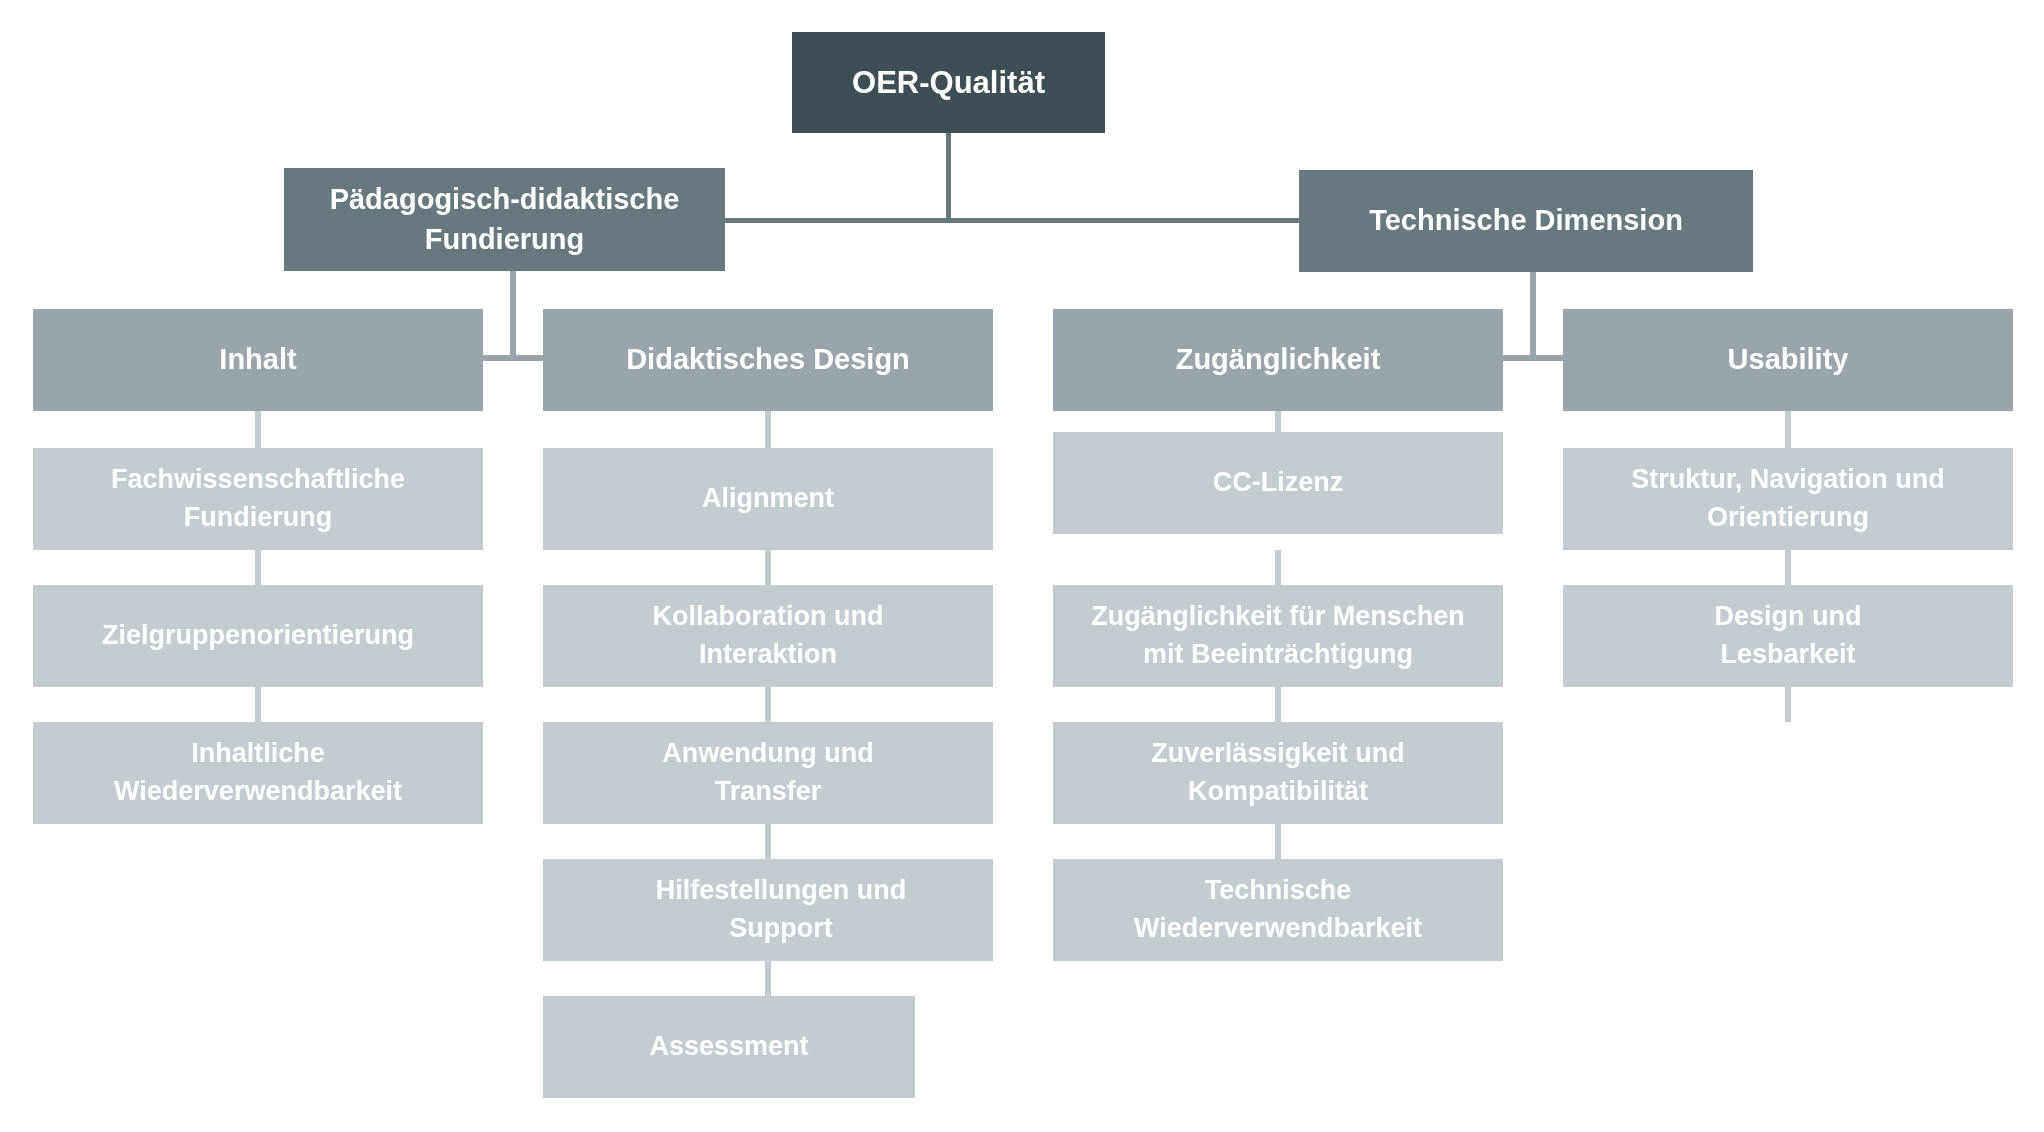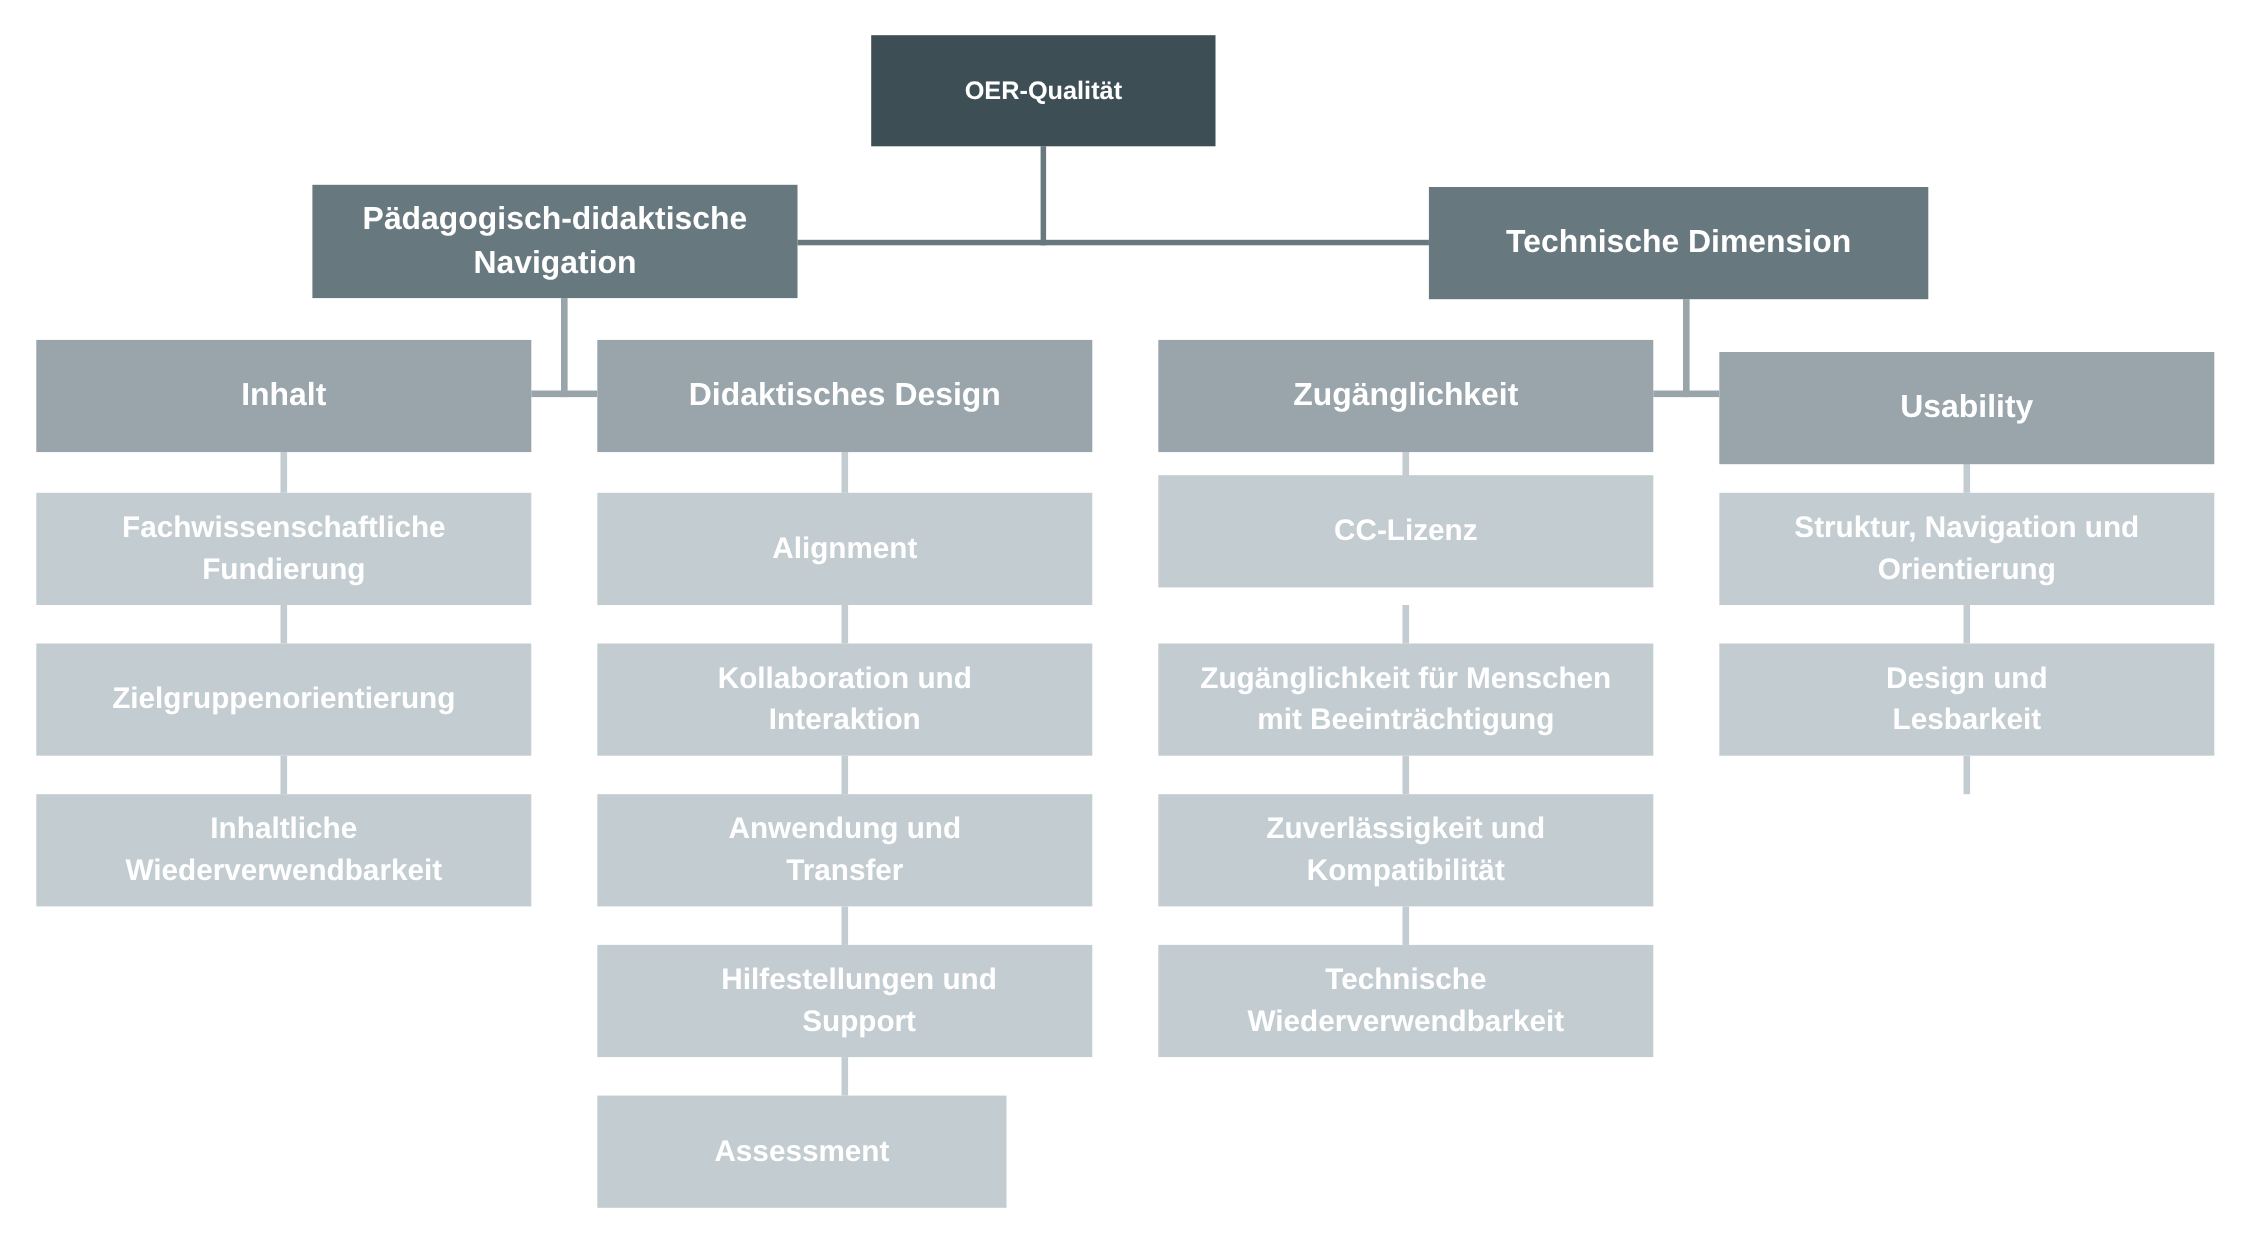--- a/index.html
+++ b/index.html
@@ -24,21 +24,21 @@
     text-align: center;
     color: #ffffff;
     font-weight: bold;
     box-sizing: border-box;
     padding: 0 10px;
   }
   .box span {
     white-space: pre-line;
     line-height: 1.35;
   }
-  .lvl1 { background: #3d4e54; font-size: 23px; }
+  .lvl1 { background: #3d4e54; font-size: 31px; }
   .lvl2 { background: #68787f; font-size: 29px; }
   .lvl3 { background: #99a5ab; font-size: 29px; }
   .lvl4 { background: #c3ccd1; font-size: 27px; }
   .lvl4 span { line-height: 1.4; }
 
   .conn { position: absolute; }
   .c-dark  { background: #68787f; }
   .c-mid   { background: #99a5ab; }
   .c-light { background: #c3ccd1; }
 </style>
@@ -74,36 +74,36 @@
   <div class="conn c-light" style="left:1785px; top:411px; width:6px; height:37px;"></div>
   <div class="conn c-light" style="left:1785px; top:550px; width:6px; height:35px;"></div>
   <div class="conn c-light" style="left:1785px; top:687px; width:6px; height:35px;"></div>
 
   <div class="box lvl1" style="left:792px; top:32px; width:313px; height:101px;">
     <span>OER-Qualität</span>
   </div>
 
   <div class="box lvl2" style="left:284px; top:168px; width:441px; height:103px;">
     <span>Pädagogisch-didaktische
-Navigation</span>
+Fundierung</span>
   </div>
   <div class="box lvl2" style="left:1299px; top:170px; width:454px; height:102px;">
     <span>Technische Dimension</span>
   </div>
 
   <div class="box lvl3" style="left:33px; top:309px; width:450px; height:102px;">
     <span>Inhalt</span>
   </div>
   <div class="box lvl3" style="left:543px; top:309px; width:450px; height:102px;">
     <span>Didaktisches Design</span>
   </div>
   <div class="box lvl3" style="left:1053px; top:309px; width:450px; height:102px;">
     <span>Zugänglichkeit</span>
   </div>
-  <div class="box lvl3" style="left:1563px; top:309px; width:450px; height:102px;margin-top:11px;">
+  <div class="box lvl3" style="left:1563px; top:309px; width:450px; height:102px;">
     <span>Usability</span>
   </div>
 
   <div class="box lvl4" style="left:33px; top:448px; width:450px; height:102px;">
     <span>Fachwissenschaftliche
 Fundierung</span>
   </div>
   <div class="box lvl4" style="left:33px; top:585px; width:450px; height:102px;">
     <span>Zielgruppenorientierung</span>
   </div>

